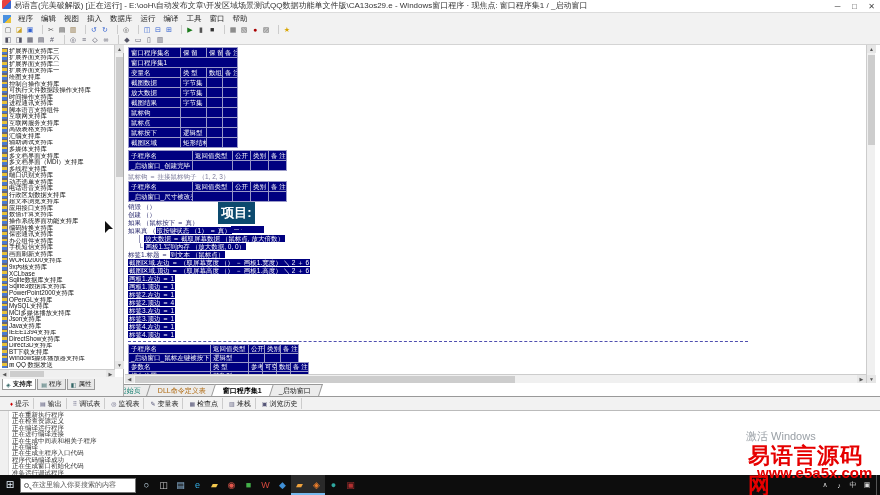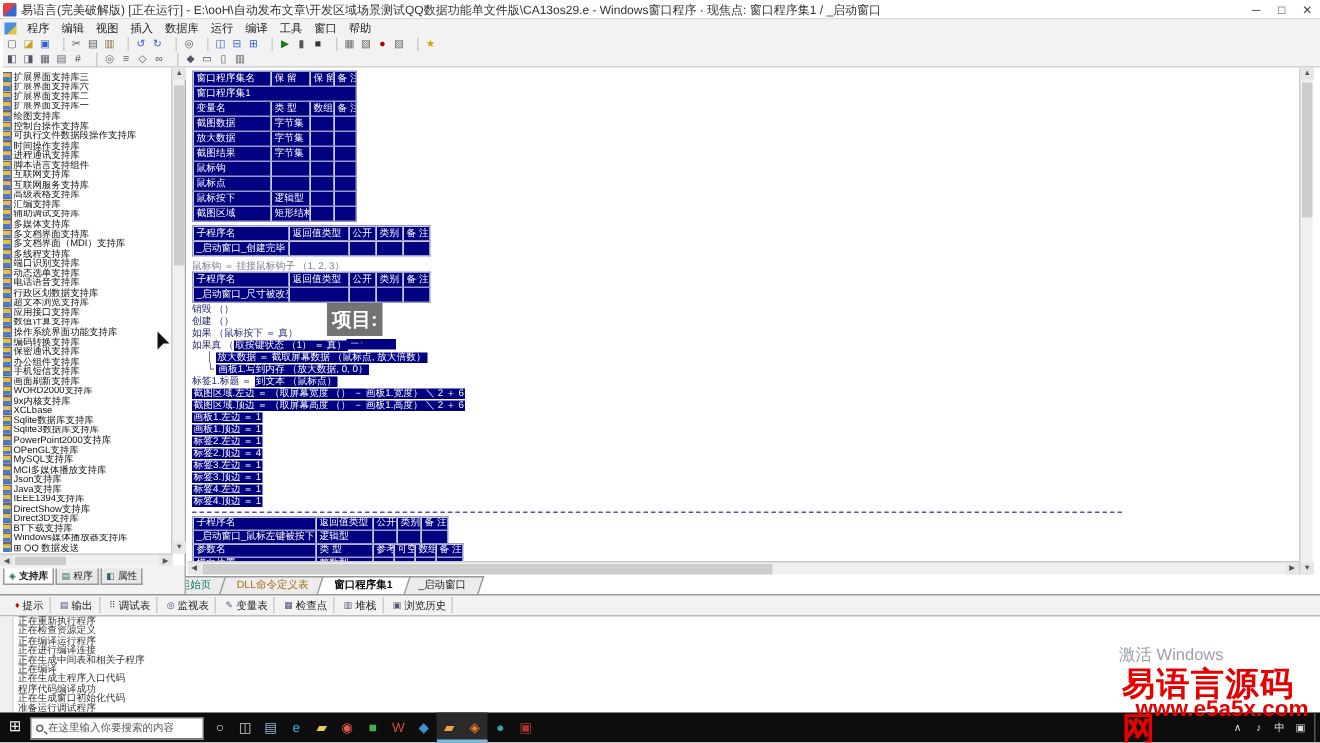--- a/index.html
+++ b/index.html
@@ -1,19 +1,19 @@
 <!DOCTYPE html>
 <html><head>
 <meta charset="utf-8">
 <style>
 *{margin:0;padding:0;box-sizing:border-box}
 html,body{width:880px;height:495px;overflow:hidden}
 body{position:relative;font-family:"Liberation Sans","DejaVu Sans",sans-serif;background:#fff}
 
-.titlebar{position:absolute;left:0;top:0;width:880px;height:13px;background:#fff;border-bottom:1px solid #dcdcdc;display:flex;align-items:center;font-size:8px;color:#333;z-index:10}
+.titlebar{position:absolute;left:0;top:0;width:880px;height:13px;background:#fff;border-bottom:1px solid #dcdcdc;display:flex;align-items:flex-start;font-size:8px;color:#333;z-index:10}
 .app-ico{width:9px;height:9px;margin:0 3px 0 2px;background:linear-gradient(135deg,#e84040 0 50%,#3a66d0 50% 100%);border-radius:1px;flex:0 0 9px}
 .title-text{white-space:nowrap;overflow:hidden;flex:1}
 .win-btns{display:flex;margin-left:auto}
 .win-btn{width:17px;text-align:center;font-size:8px;color:#444;line-height:13px}
 
 .menubar{position:absolute;left:0;top:13px;width:880px;height:11px;background:#f2f2f2;display:flex;align-items:center;font-size:7.5px;color:#222;z-index:10}
 .menu-ico{width:8px;height:8px;margin:0 3px;background:linear-gradient(135deg,#4a90e0 0 60%,#e8c23a 60%);flex:0 0 8px}
 .menu-item{padding:0 4px;line-height:11px;white-space:nowrap}
 
 .tb{position:absolute;left:2px;width:878px;height:10px;background:#f2f2f2;display:flex;align-items:center;z-index:10}
@@ -39,21 +39,21 @@
 .etable{position:absolute;border-collapse:collapse;table-layout:fixed}
 .etable td{background:#000080;color:#fff;font-size:6.5px;line-height:9px;height:10px;border:1px solid #9a9ac8;padding:0 2px;white-space:nowrap;overflow:hidden}
 .etable.small td{height:9px;line-height:8px}
 .hookline{position:absolute;left:3px;top:128px;font-size:6.5px;color:#7a7a9a;white-space:nowrap}
 .code{position:absolute;left:3px;top:158px;width:700px}
 .cl{height:8px;font-size:6.5px;line-height:8px;white-space:nowrap;color:#24246a}
 .cl.ind{padding-left:10px}
 .cl .sel{background:#000080;color:#fff;padding:0 1px}
 .cl .sel:empty,.cl .plain:empty{display:none}
 .codesep{position:absolute;left:3px;top:296px;width:620px;border-top:1px dashed #5050b0}
-.magnifier{position:absolute;left:93px;top:157px;width:37px;height:22px;background:#737373;color:#fff;font-size:13px;font-weight:bold;line-height:22px;text-align:center;z-index:6}
+.magnifier{position:absolute;left:93px;top:157px;width:37px;height:22px;background:#0c4a6e;color:#fff;font-size:13px;font-weight:bold;line-height:22px;text-align:center;z-index:6}
 .magsmall{position:absolute;left:106px;top:181px;width:33px;height:7px;background:#000080;color:#fff;font-size:5px;line-height:7px;padding-left:3px;z-index:6}
 .main-vs{position:absolute;left:866px;top:45px;width:9px;height:338px;background:#f0f0f0;border-left:1px solid #ccc;z-index:5}
 .main-hs{position:absolute;left:125px;top:374px;width:741px;height:9px;background:#f0f0f0;border-top:1px solid #ccc;z-index:5}
 .edit-tabs{position:absolute;left:110px;top:383px;width:770px;height:13px;display:flex;align-items:flex-end;font-size:7px;z-index:4}
 .etab{height:12px;line-height:11px;padding:0 9px;border:1px solid #999;border-bottom:none;background:#ececec;transform:skewX(-18deg);margin-right:-3px;white-space:nowrap}
 .etab>span{display:inline-block;transform:skewX(18deg)}
 .t-start{color:#0a7a6a}
 .t-dll{color:#b06a10}
 .t-active{background:#fff;font-weight:bold;color:#000;z-index:2}
 .t-plain{color:#222}

